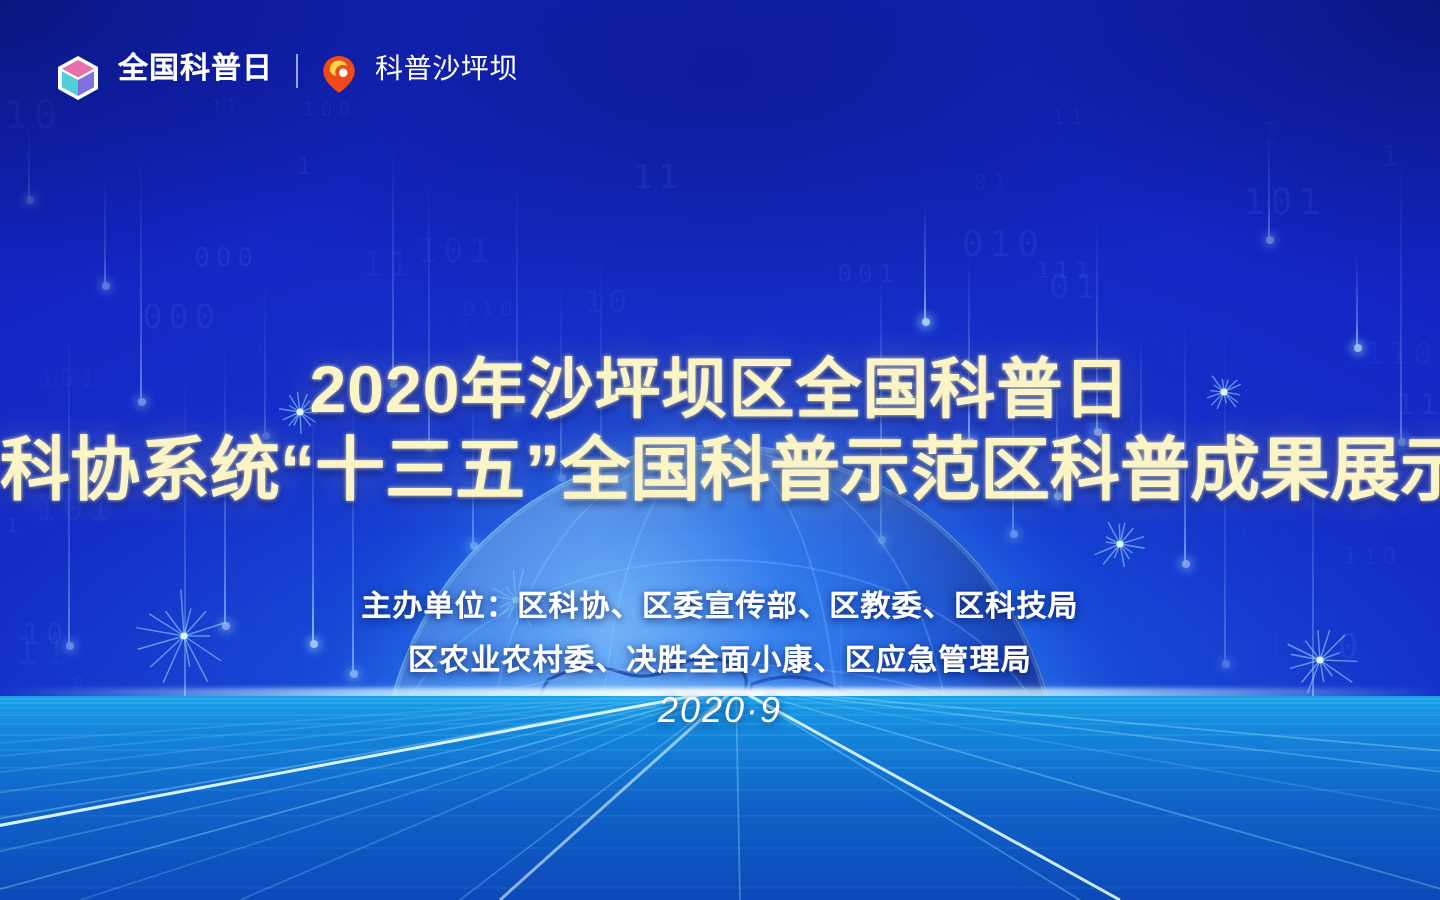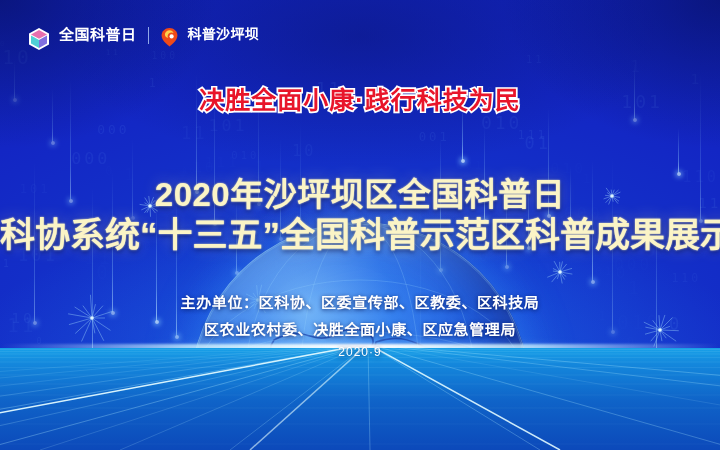--- a/index.html
+++ b/index.html
@@ -112,21 +112,21 @@
   .logo-text{
     color:#ffffff;font-size:15px;font-weight:bold;
     letter-spacing:.5px;line-height:1;white-space:nowrap;
   }
   .logo-div{
     width:1px;height:17px;background:rgba(190,215,255,.75);
     margin:0 2px;
   }
   .logo-mark{width:19px;height:20px;display:block;}
   .logo-text2{
-    color:#ffffff;font-size:14px;font-weight:bold;
+    color:#ffffff;font-size:14px;font-weight:normal;
     letter-spacing:.3px;line-height:1;white-space:nowrap;
   }
 
   
   .slogan{
     position:absolute;left:0;top:80px;width:720px;text-align:center;
     font-size:25px;font-weight:bold;letter-spacing:1px;
     color:#e8152a;
     -webkit-text-stroke:3.4px #ffffff;
     paint-order:stroke fill;
@@ -149,22 +149,23 @@
   .org{
     position:absolute;left:0;width:720px;text-align:center;
     color:#ffffff;font-size:15px;font-weight:bold;letter-spacing:.6px;
     white-space:nowrap;
     text-shadow:0 1px 4px rgba(6,22,90,.85);
   }
   .org-1{top:291px;}
   .org-2{top:318px;}
   .date{
     position:absolute;left:0;top:345px;width:720px;text-align:center;
-    color:#ffffff;font-size:12px;letter-spacing:1px;
+    color:#ffffff;font-size:18px;letter-spacing:1px;
     text-shadow:0 1px 5px rgba(6,30,100,.8);
+    font-style:italic;
   }
 </style>
 </head>
 <body>
 
 <div id="poster">
 
   <div class="sky-glow"></div>
 
   <div class="streaks" id="streaks">
@@ -499,21 +500,20 @@
     <span class="logo-text">全国科普日</span>
     <span class="logo-div"></span>
     <svg class="logo-mark" viewBox="0 0 19 20">
       <path d="M9.5 1 C13.8 1 17.4 4.3 17.4 8.6 C17.4 13.4 12.2 17.4 9.5 19.4 C6.8 17.4 1.6 13.4 1.6 8.6 C1.6 4.3 5.2 1 9.5 1 Z" fill="#f04a18"></path>
       <path d="M9.5 3.2 C11.5 3.2 13 4.3 13.6 6 C12.2 5.2 10.4 5.3 9.1 6.2 C7.6 7.3 7.2 9.3 8.2 10.8 C6.2 10.6 4.8 9 4.9 7.2 C5.1 4.9 7.1 3.2 9.5 3.2 Z" fill="#ffd34d"></path>
       <circle cx="11.6" cy="9.4" r="2.1" fill="#ffffff"></circle>
     </svg>
     <span class="logo-text2">科普沙坪坝</span>
   </div>
 
-  <div class="slogan">决胜全面小康·践行科技为民</div>
 
   <div class="headline headline-1">2020年沙坪坝区全国科普日</div>
   <div class="headline headline-2">科协系统“十三五”全国科普示范区科普成果展示展评</div>
 
   <div class="org org-1">主办单位：区科协、区委宣传部、区教委、区科技局</div>
   <div class="org org-2">区农业农村委、决胜全面小康、区应急管理局</div>
 
   <div class="date">2020·9</div>
 
 </div>

